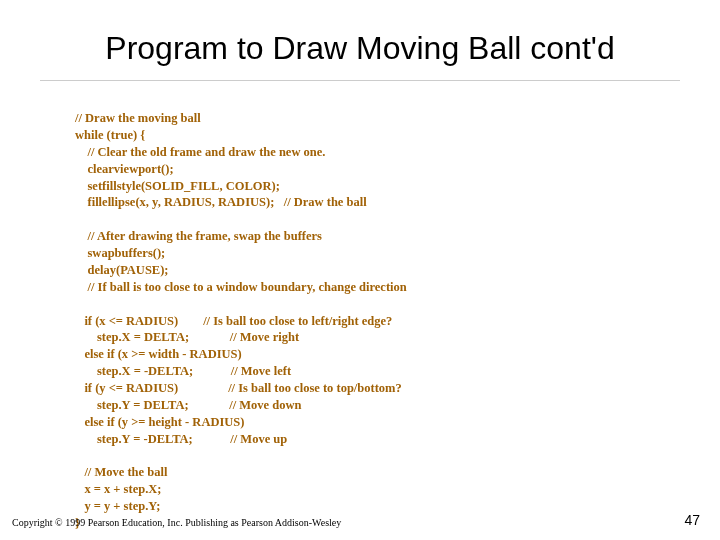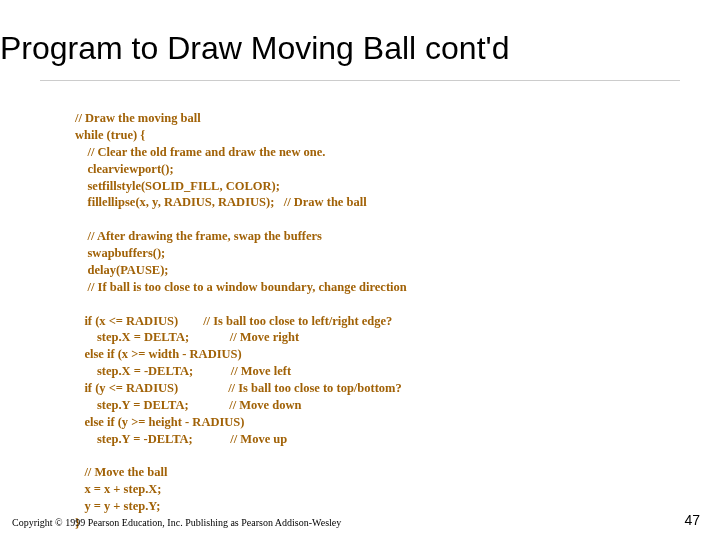--- a/index.html
+++ b/index.html
@@ -15,20 +15,21 @@
     position: relative;
     width: 720px;
     height: 540px;
     box-sizing: border-box;
   }
   .title {
     position: absolute;
     top: 30px;
     left: 0;
     right: 0;
+    text-align: center;
     font-size: 32px;
     font-weight: 400;
     color: #000000;
     font-family: Arial, Helvetica, sans-serif;
   }
   .title-underline {
     position: absolute;
     top: 80px;
     left: 40px;
     right: 40px;

